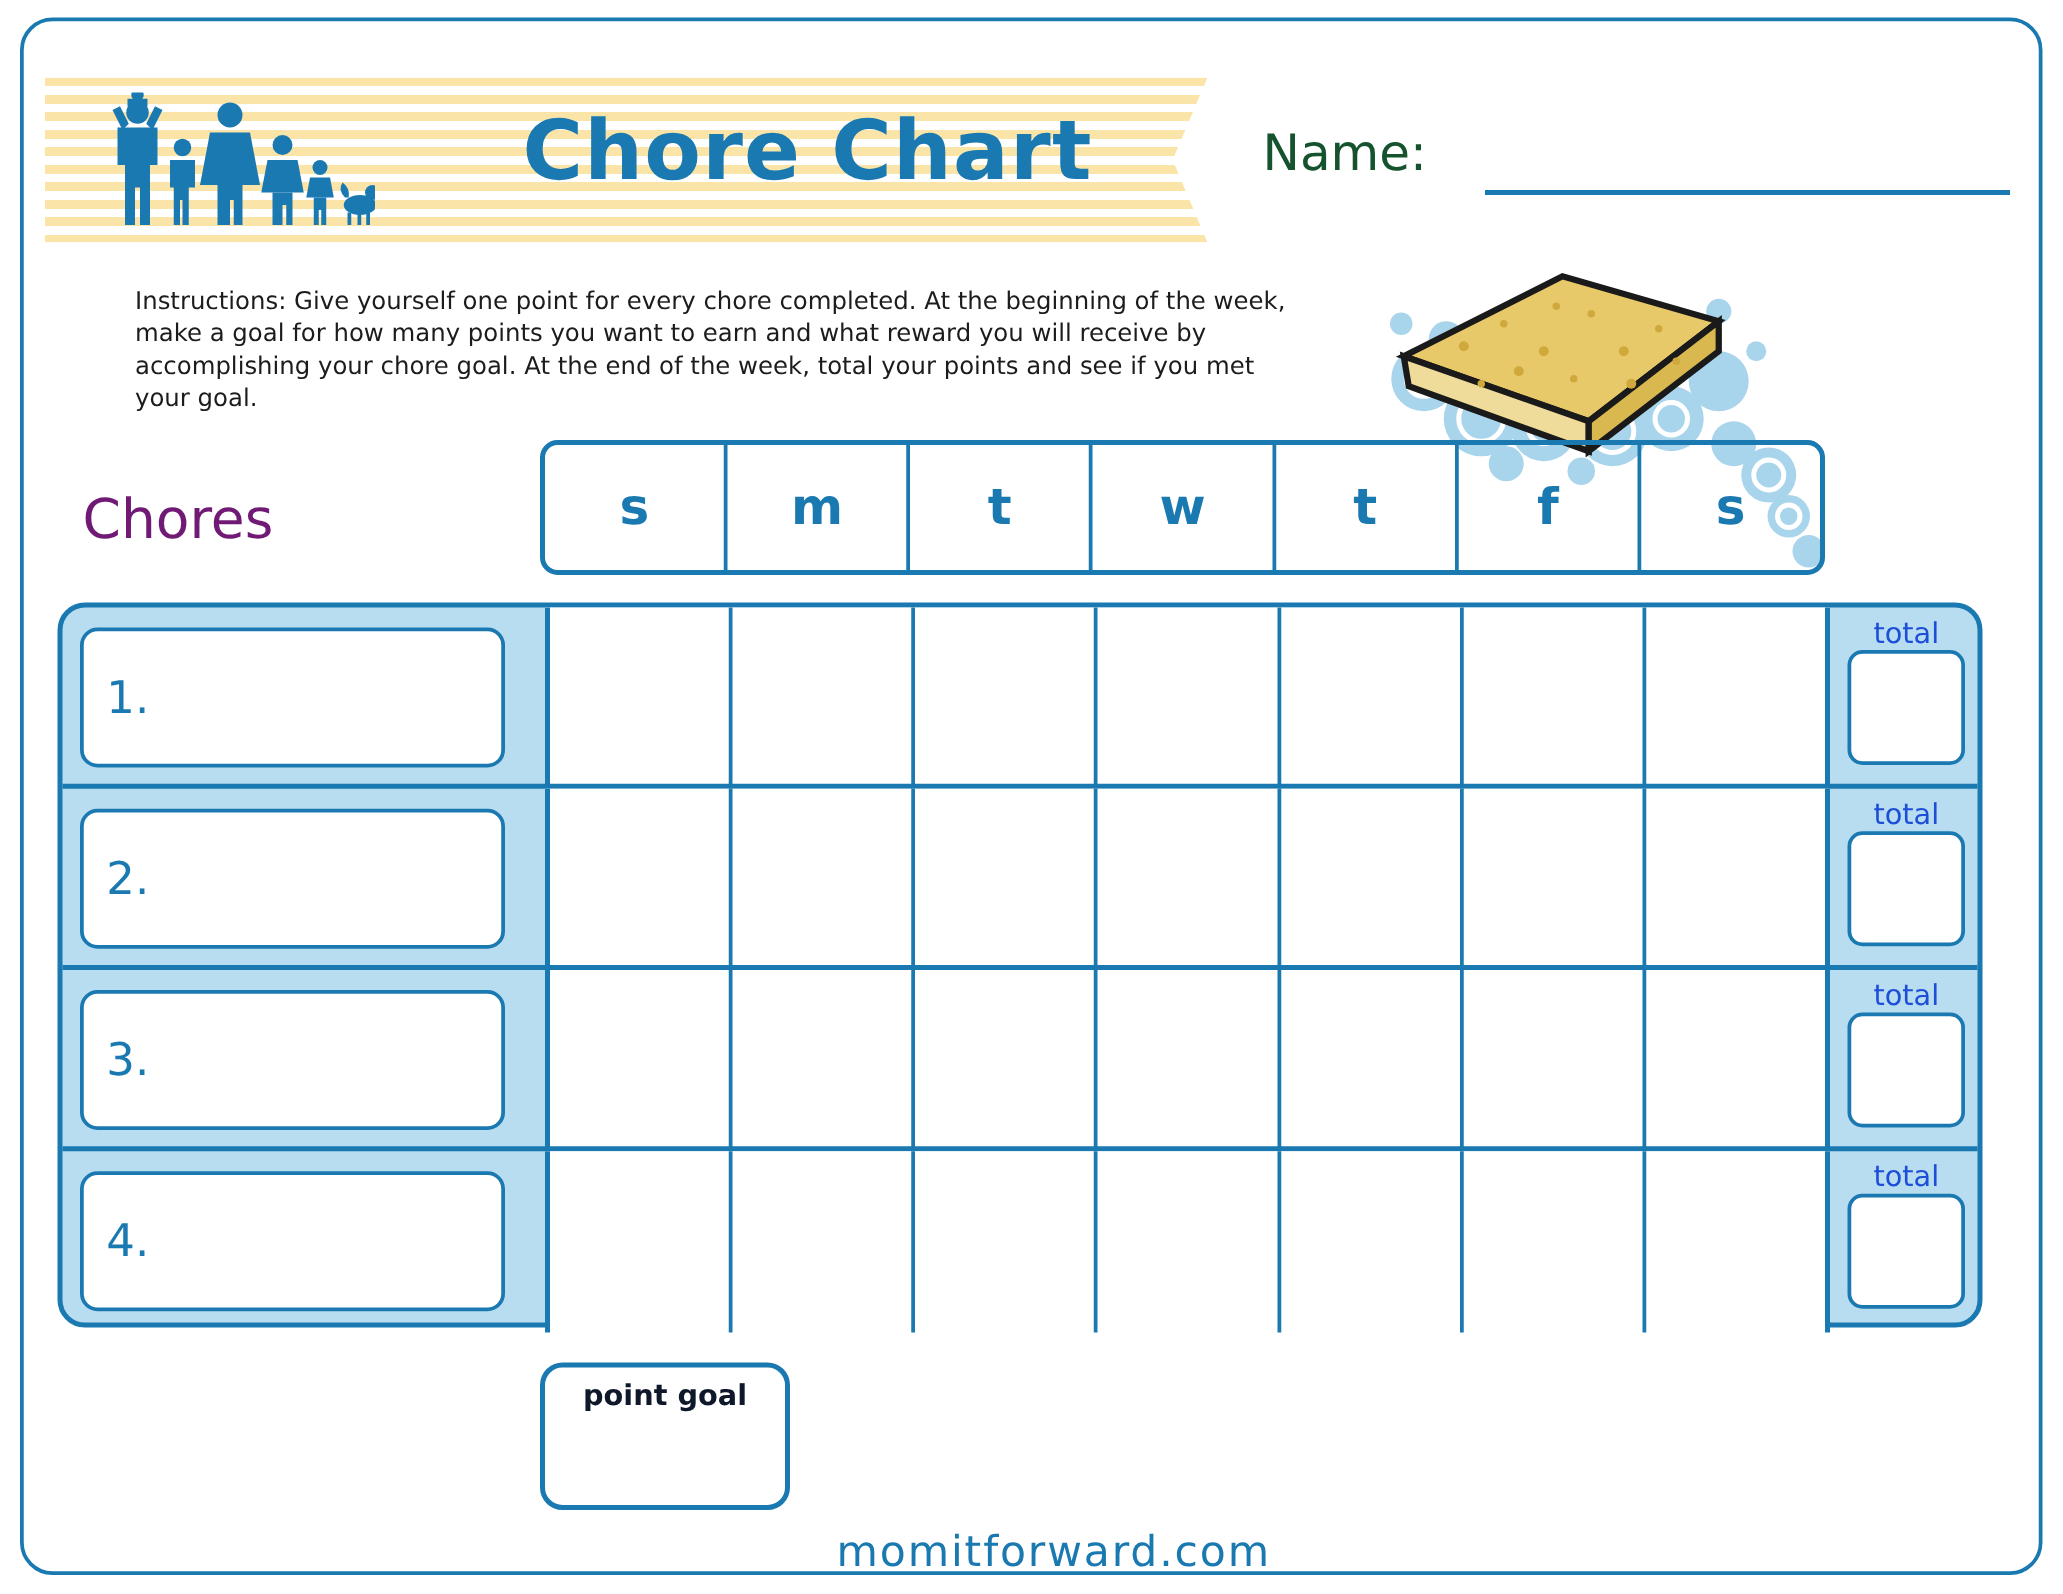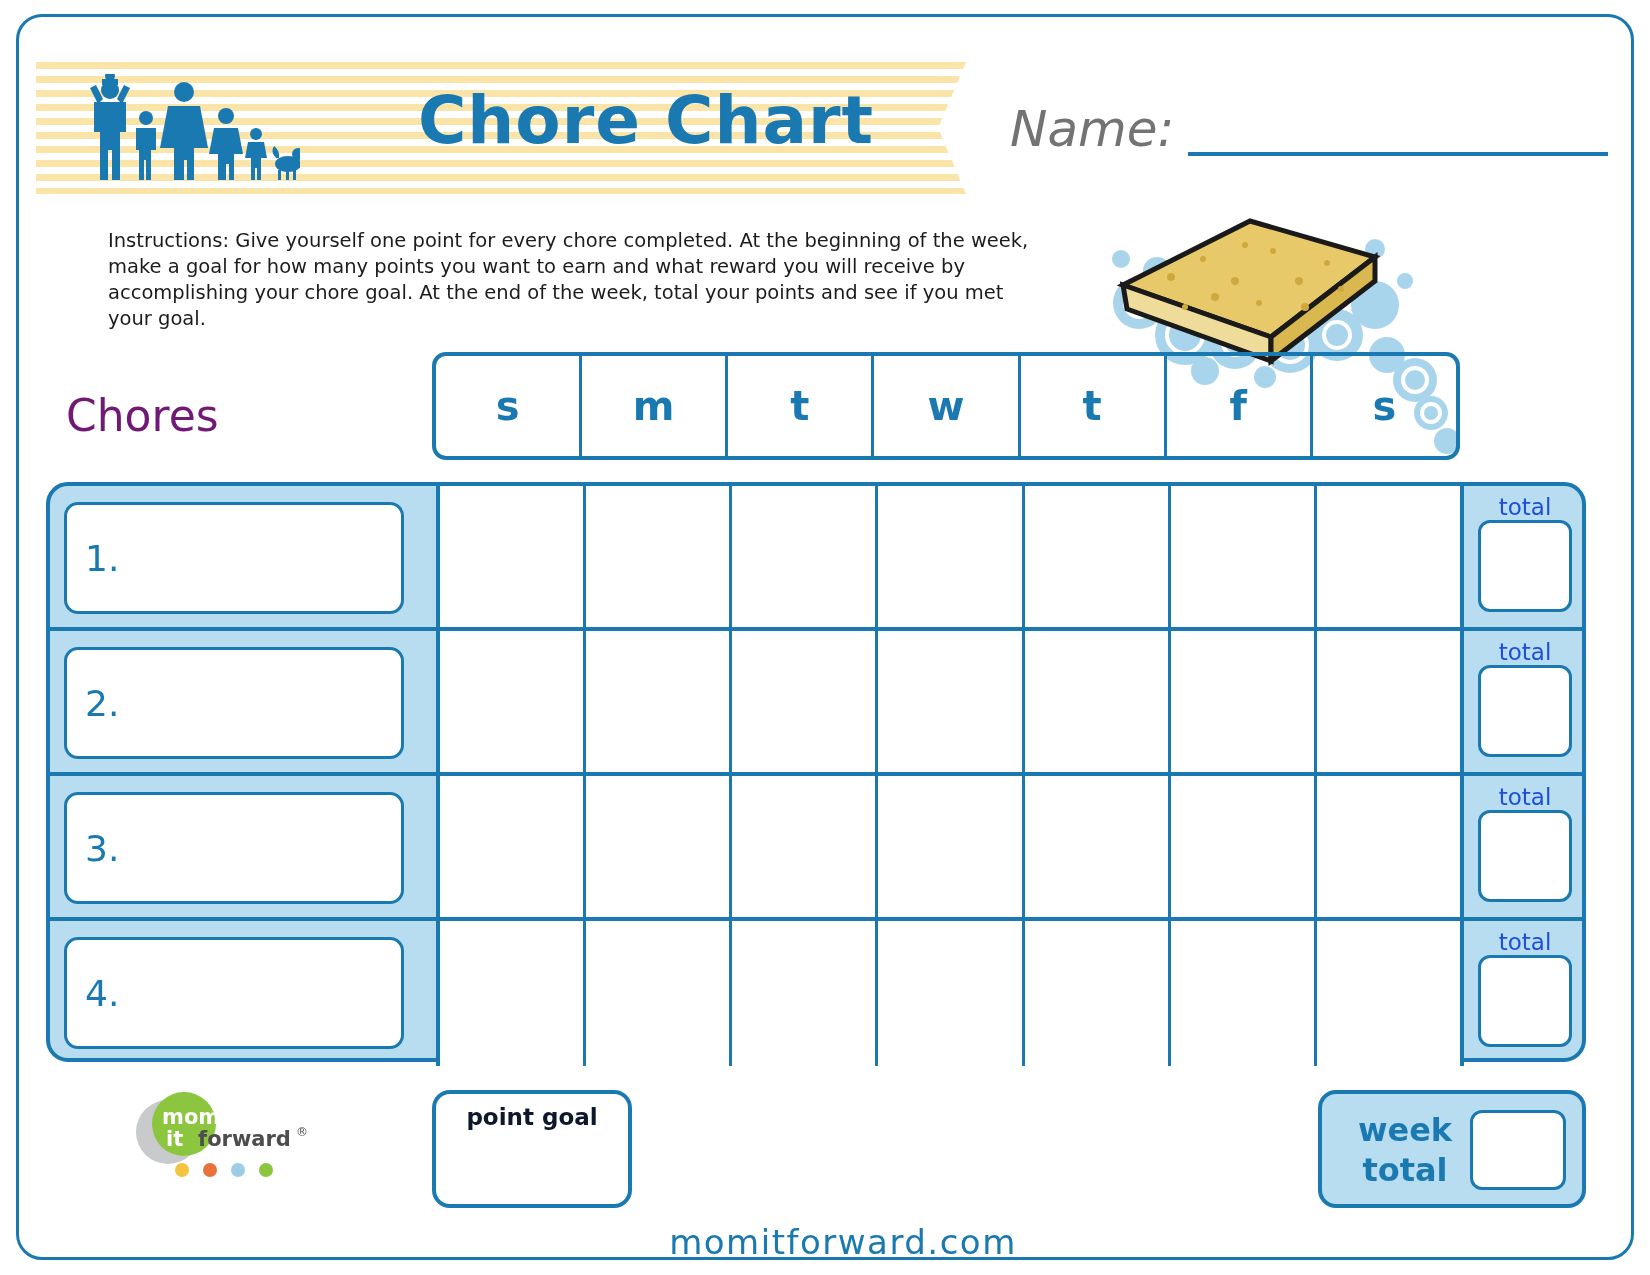--- a/index.html
+++ b/index.html
@@ -74,24 +74,23 @@
     position: absolute;
     left: 1010px;
     top: 100px;
     width: 600px;
     height: 70px;
   }
   .name-label {
     position: absolute;
     left: 0;
     top: 0;
-    font-size: 50px;
-    color: #737373;
-    font-family: "DejaVu Sans", sans-serif;
-    font-style: italic;
+    font-size: 40px;
+    color: #14532d;
+    font-family: "DejaVu Sans", sans-serif;
   }
   .name-line {
     position: absolute;
     left: 178px;
     top: 52px;
     width: 420px;
     border-bottom: 4px solid #1a79b0;
   }
 
   
@@ -519,39 +518,21 @@
         <div class="check-cell"></div>
       </div>
       <div class="total-cell">
         <div class="total-label">total</div>
         <div class="total-box"></div>
       </div>
     </div>
 
   </div>
 
-  <div class="logo">
-    <svg width="215" height="95" viewBox="0 0 215 95">
-      <circle cx="42" cy="42" r="32" fill="#c9cacb"></circle>
-      <circle cx="58" cy="34" r="32" fill="#8cc63f"></circle>
-      <text x="36" y="34" font-family="DejaVu Sans, sans-serif" font-size="21" font-weight="bold" fill="#ffffff">mom</text>
-      <text x="40" y="56" font-family="DejaVu Sans, sans-serif" font-size="21" font-weight="bold" fill="#ffffff">it</text>
-      <text x="72" y="56" font-family="DejaVu Sans, sans-serif" font-size="21" font-weight="bold" fill="#4d4d4f">forward</text>
-      <text x="170" y="46" font-family="DejaVu Sans, sans-serif" font-size="12" fill="#4d4d4f">®</text>
-      <circle cx="56" cy="80" r="7" fill="#f5c43f"></circle>
-      <circle cx="84" cy="80" r="7" fill="#e8713c"></circle>
-      <circle cx="112" cy="80" r="7" fill="#9ccde8"></circle>
-      <circle cx="140" cy="80" r="7" fill="#8cc63f"></circle>
-    </svg>
-  </div>
 
   <div class="goal-box">
     <div class="small-label">point goal</div>
   </div>
 
 
-  <div class="week-total">
-    <div class="week-total-label">week total</div>
-    <div class="week-total-box"></div>
-  </div>
 
   <div class="site-url">momitforward.com</div>
 </div>
 
 </body></html>

